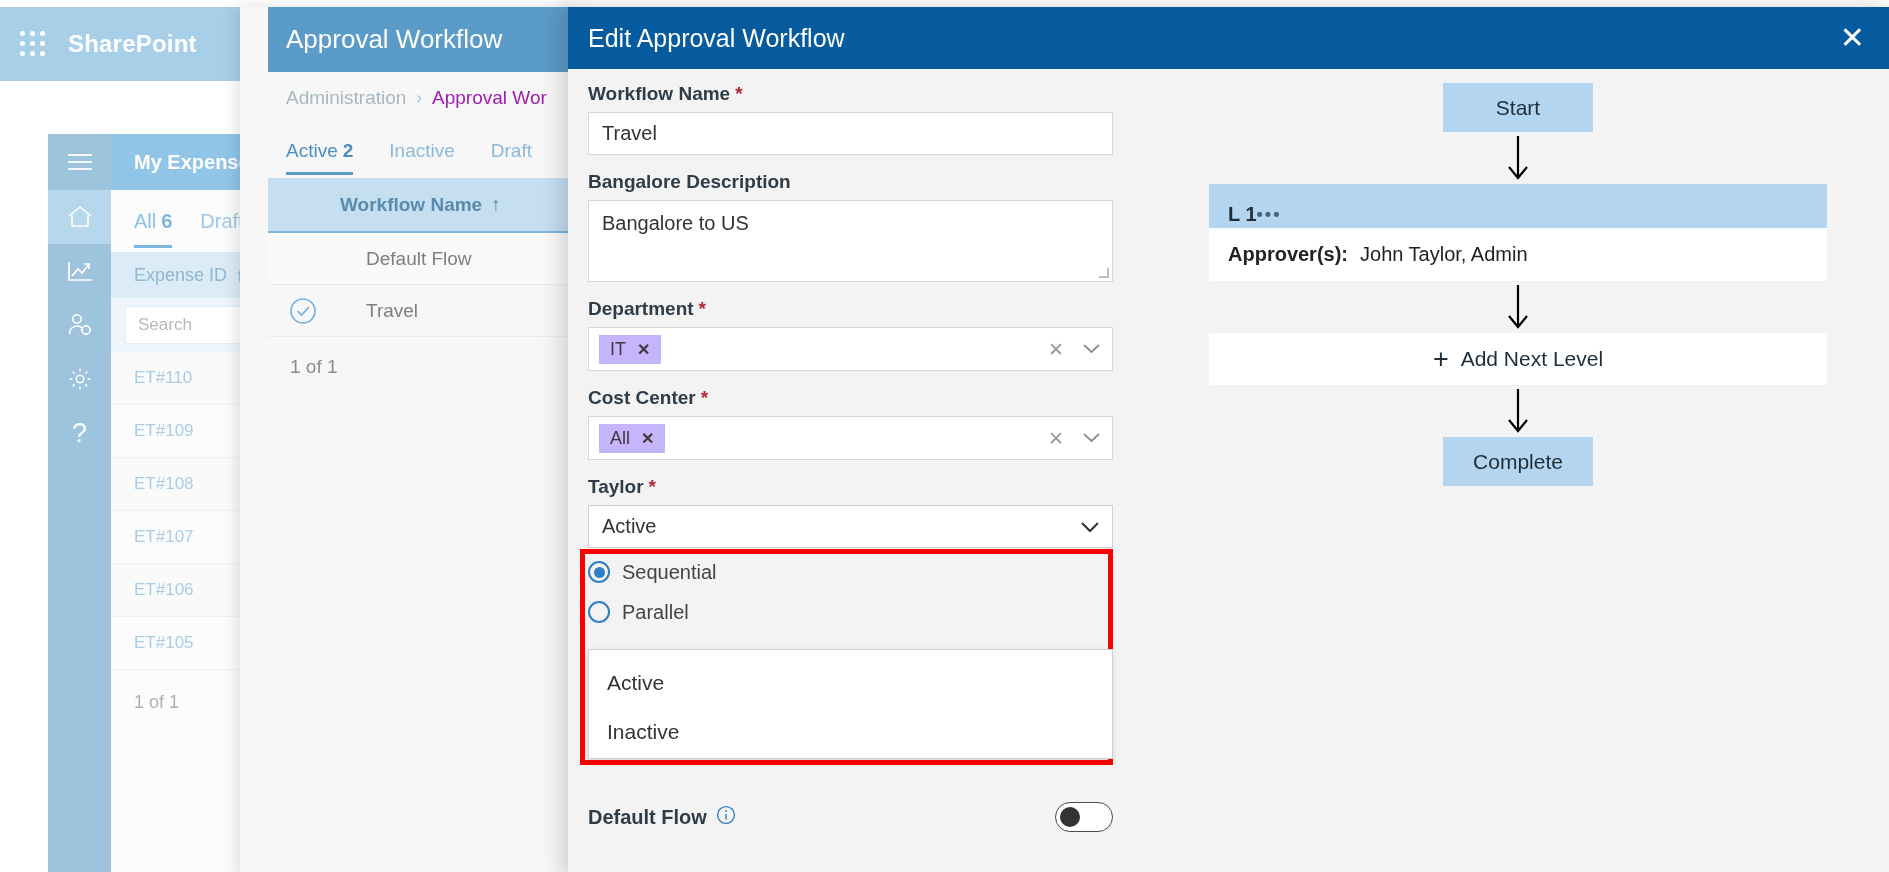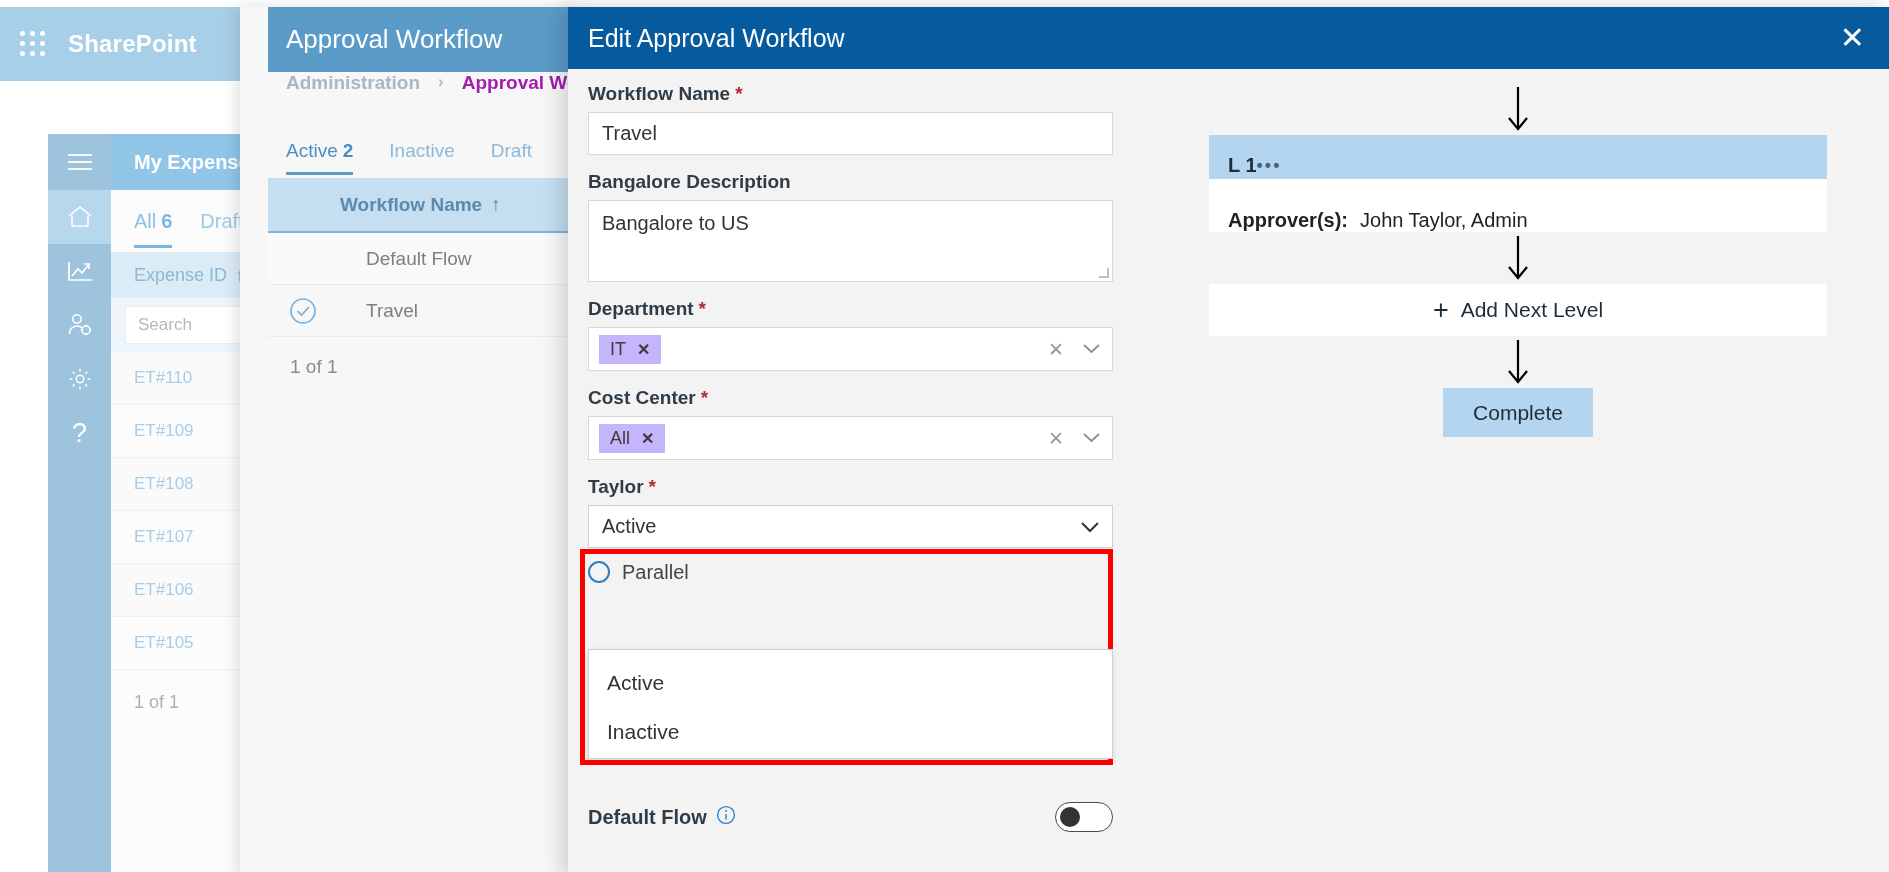--- a/index.html
+++ b/index.html
@@ -62,22 +62,22 @@
 
   
   .aw-panel {
     position: absolute; left: 240px; top: 0; width: 340px; height: 872px;
     background: #f7f7f7;
     box-shadow: -3px 0 14px rgba(0,0,0,.13);
     padding-left: 28px;
   }
   .aw-head { height: 65px; background:#5b9bc7; color:#fff; display:flex; align-items:center;
     padding-left: 18px; font-size: 26px; }
-  .aw-crumb { height: 52px; display:flex; align-items:flex-start; gap: 18px; padding-left: 18px;
-    font-size: 19px; font-weight: bold; }
+  .aw-crumb { height: 52px; display:flex; align-items:center; gap: 10px; padding-left: 18px;
+    font-size: 19px; }
   .aw-crumb .c1 { color:#a9b7c1; }
   .aw-crumb .chev { color:#9dc3e0; font-size: 17px; }
   .aw-crumb .c2 { color:#a21caf; white-space: nowrap; }
   .aw-tabs { height: 54px; display:flex; align-items:center; gap: 36px; padding-left: 18px; }
   .aw-tab { font-size: 19px; color:#8bb9da; position:relative; }
   .aw-tab .cnt { font-weight: bold; margin-left:5px; color:#4a8fc4; }
   .aw-tab.on { color:#4a8fc4; }
   .aw-tab.on::after { content:""; position:absolute; left:0; right:0; bottom:-13px; height:3px;
     background:#5b9bc7; }
   .aw-colhead { height: 55px; background:#c5dff1; border-bottom:2px solid #7cb5dd;
@@ -177,21 +177,21 @@
   .flow-col { position:absolute; left: 600px; top: 14px; width: 700px;
     display:flex; flex-direction:column; align-items:center; }
   .flow-node-sm { width: 150px; height: 49px; background:#b3d5ef; display:flex;
     align-items:center; justify-content:center; font-size: 21px; color:#1e2d38; }
   .arrow { height: 52px; display:flex; align-items:center; justify-content:center; }
   .flow-card { width: 618px; background:#fff; }
   .flow-card-head { height: 44px; background:#b3d5ef; display:flex; align-items:center;
     padding: 17px 18px 0 19px; font-size: 20px; font-weight:bold;
     color:#1e2d38; }
   .flow-card-head .dots { letter-spacing:2px; color:#4a6376; font-size: 18px; }
-  .flow-card-body { height: 53px; display:flex; align-items:flex-end; padding-left: 19px;
+  .flow-card-body { height: 53px; display:flex; align-items:center; padding-left: 19px;
     font-size: 20px; color:#222; gap: 12px; }
   .flow-card-body b { font-weight: bold; }
   .flow-add { width: 618px; height: 52px; background:#fff; display:flex; align-items:center;
     justify-content:center; gap: 12px; font-size: 21px; color:#1e2d38; }
   .flow-add .plus { font-size: 27px; font-weight: 300; line-height: 1; }
 </style>
 </head>
 <body>
 
 <div id="root">
@@ -388,20 +388,24 @@
         <div class="fselect">
           <span>Active</span>
           <span>
             <svg width="20" height="13" viewBox="0 0 20 13" fill="none" stroke="#333" stroke-width="2">
                 <polyline points="2,3 10,11 18,3"></polyline>
               </svg>
           </span>
         </div>
 
         <div class="radio-grp">
+          <div class="radio-row">
+            <span class="radio sel"></span>
+            <span>Sequential</span>
+          </div>
           <div class="radio-row">
             <span class="radio"></span>
             <span>Parallel</span>
           </div>
         </div>
       </div>
 
       <div class="dropdown-list">
         <div class="dd-opt">Active</div>
         <div class="dd-opt">Inactive</div>
@@ -424,20 +428,21 @@
           <span class="knob"></span>
         </span>
       </div>
 
       <div class="btn-row">
         <div class="btn btn-primary">Update</div>
         <div class="btn btn-secondary">Cancel</div>
       </div>
 
       <div class="flow-col">
+        <div class="flow-node-sm">Start</div>
 
         <div class="arrow">
           <svg width="30" height="48" viewBox="0 0 30 48" fill="none" stroke="#000" stroke-width="2.2">
             <line x1="15" y1="2" x2="15" y2="42"></line>
               <polyline points="6,33 15,44 24,33"></polyline>
           </svg>
         </div>
 
         <div class="flow-card">
           <div class="flow-card-head">

